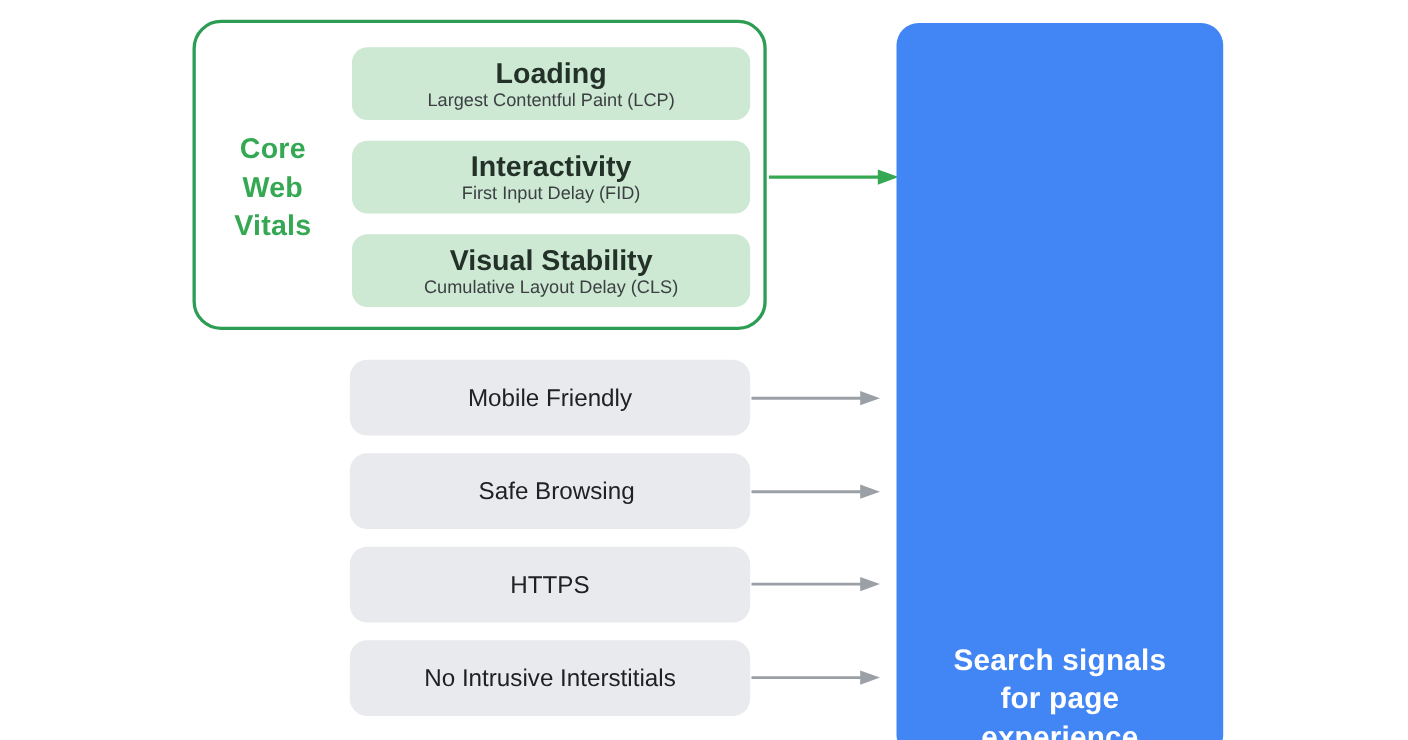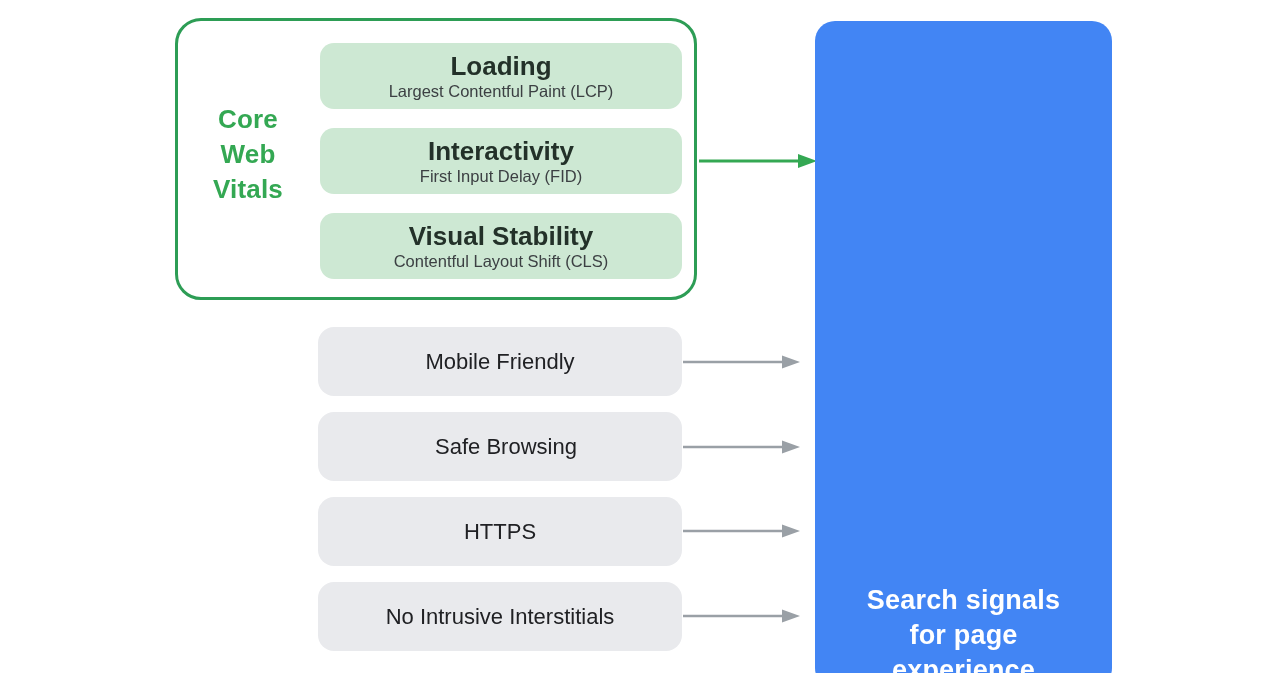--- a/index.html
+++ b/index.html
@@ -21,21 +21,21 @@
     position: absolute;
     left: 175px; top: 18px;
     width: 522px; height: 282px;
     border: 3px solid #2d9d55;
     border-radius: 26px;
     background: #ffffff;
     box-sizing: border-box;
   }
   .cwv-label {
     position: absolute;
-    left: 193px; top: 102px;
+    left: 193px; top: 118px;
     width: 110px;
     text-align: center;
     font-size: 26px;
     font-weight: 700;
     line-height: 35px;
     color: #34A853;
     letter-spacing: 0.2px;
   }
   .vital-pill {
     position: absolute;
@@ -131,21 +131,21 @@
     <div class="subtitle">Largest Contentful Paint (LCP)</div>
   </div>
 
   <div class="vital-pill pill-2">
     <div class="title">Interactivity</div>
     <div class="subtitle">First Input Delay (FID)</div>
   </div>
 
   <div class="vital-pill pill-3">
     <div class="title">Visual Stability</div>
-    <div class="subtitle">Contentful Layout Shift (CLS)</div>
+    <div class="subtitle">Cumulative Layout Delay (CLS)</div>
   </div>
 
   <svg class="arrow arrow-green" viewBox="0 0 120 22">
     <line x1="0" y1="11" x2="101" y2="11" stroke="#34A853" stroke-width="3"></line>
     <polygon points="99,4 118,11 99,18" fill="#34A853"></polygon>
   </svg>
 
   <div class="signal-pill sig-1">
     <span>Mobile Friendly</span>
   </div>

